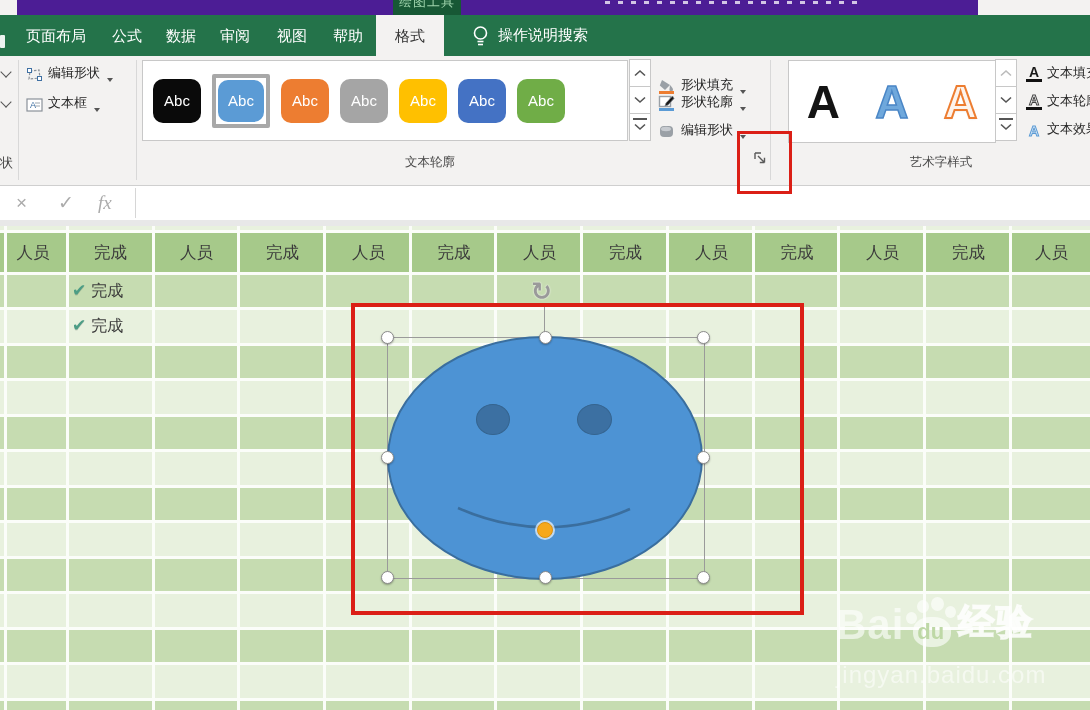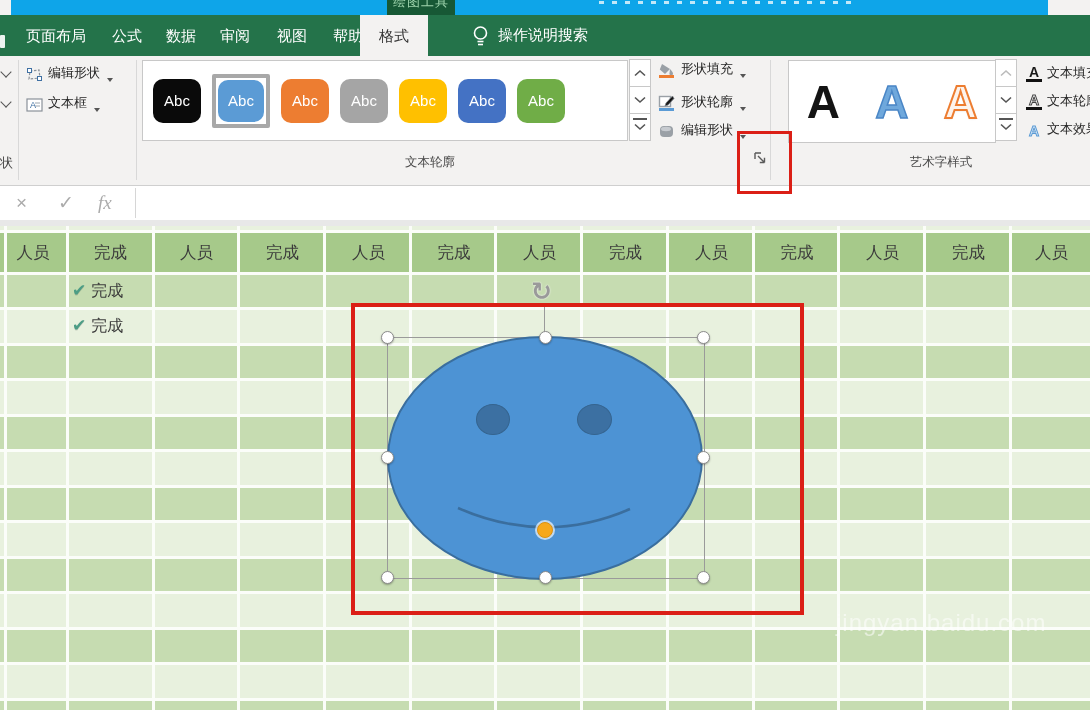--- a/index.html
+++ b/index.html
@@ -1,29 +1,29 @@
 <!DOCTYPE html>
 <html><head>
 <meta charset="utf-8">
 <style>
   html,body{margin:0;padding:0;background:#888;}
   .screen{position:relative;width:1090px;height:710px;overflow:hidden;
     font-family:"Liberation Sans","DejaVu Sans",sans-serif;background:#F3F2F1;}
   .abs{position:absolute;}
 
   
-  .titlebar{position:absolute;left:11px;top:0;width:1037px;height:15px;background:#0ea5e9;}
+  .titlebar{position:absolute;left:17px;top:0;width:961px;height:15px;background:#4c1d95;}
   .ctxhdr{position:absolute;left:376px;top:0;width:68px;height:15px;background:#175835;overflow:hidden;text-align:center;}
   .ctxhdr span{position:relative;top:-8px;font-size:13px;color:#9ED3AC;letter-spacing:1px;white-space:nowrap;}
   .titlefrag{position:absolute;left:588px;top:1px;width:255px;height:3px;
     background:repeating-linear-gradient(90deg,rgba(255,255,255,.75) 0 5px,transparent 5px 13px);}
   .tabbar{position:absolute;left:0;top:15px;width:1090px;height:41px;background:#24734A;}
   .tab{position:absolute;top:0;height:41px;line-height:41px;transform:translateX(-50%);
     color:#fff;font-size:15px;white-space:nowrap;cursor:pointer;}
-  .tab-active{position:absolute;left:360px;top:0;width:68px;height:41px;line-height:41px;
+  .tab-active{position:absolute;left:376px;top:0;width:68px;height:41px;line-height:41px;
     background:#F3F2F1;color:#333;font-size:15px;text-align:center;}
   .tabsliver{position:absolute;left:0;top:20px;width:5px;height:13px;background:rgba(255,255,255,.92);border-radius:1px;}
   .searchbox{position:absolute;left:472px;top:0;height:41px;display:flex;align-items:center;gap:9px;color:#fff;font-size:15px;text-align:right;}
 
   
   .ribbon{position:absolute;left:0;top:56px;width:1090px;height:129px;background:#F3F2F1;border-bottom:1px solid #CFCFCF;}
   .vdiv{position:absolute;top:4px;height:120px;width:1px;background:#D8D8D8;}
   .grouplabel{position:absolute;top:98px;font-size:12.5px;color:#4a4a4a;transform:translateX(-50%);white-space:nowrap;}
   .rbtn{position:absolute;display:flex;align-items:flex-end;gap:5px;font-size:13px;color:#262626;cursor:pointer;white-space:nowrap;}
   .caret{width:0;height:0;border-left:3.5px solid transparent;border-right:3.5px solid transparent;border-top:4px solid #555;margin-left:2px;}
@@ -188,21 +188,21 @@
             <polyline points="2,1.5 7,6 12,1.5" fill="none" stroke="#555" stroke-width="1.6"></polyline>
           </svg>
         </div>
       <div class="scrollbtn morebar">
         <svg width="14" height="8">
             <polyline points="2,1.5 7,6 12,1.5" fill="none" stroke="#555" stroke-width="1.6"></polyline>
           </svg>
         </div>
     </div>
 
-    <div class="rbtn" style="left:658px;top:4px">
+    <div class="rbtn" style="left:658px;top:20px">
       <svg width="18" height="16" viewBox="0 0 18 16">
         <path d="M4 2 L12 7 L7 12 L1.8 7.5 Z" fill="#9aa0a6"></path>
         <path d="M12 7 c2 2 3 3.5 3 4.8 a1.8 1.8 0 0 1 -3.6 0" fill="#9aa0a6"></path>
         <rect x="1" y="13" width="15" height="3" fill="#ED7D31"></rect>
       </svg>
       <span>形状填充</span>
       <span class="caret"></span>
     </div>
     <div class="rbtn" style="left:658px;top:37px">
       <svg width="18" height="16" viewBox="0 0 18 16">
@@ -304,20 +304,32 @@
       <span class="ck">✔</span>
       <span class="lb">完成</span>
     </div>
     <div class="checkrow" style="top:84px">
       <span class="ck">✔</span>
       <span class="lb">完成</span>
     </div>
   </div>
 
   <div class="wm">
+    <div class="wmline1">
+      <span class="wm-bai">Bai</span>
+      <span class="paw">
+        <i class="t1"></i>
+          <i class="t2"></i>
+          <i class="t3"></i>
+          <i class="t4"></i>
+          <i class="pad"></i>
+        <b>du</b>
+      </span>
+      <span class="wm-cn">经验</span>
+    </div>
     <div class="wmline2">jingyan.baidu.com</div>
   </div>
 
   <div class="shapelayer">
     <div class="selrect"></div>
     <div class="stem"></div>
     <div class="rot">↻</div>
 
     <div class="face"></div>
     <div class="eye" style="left:476px;top:404px;width:32px;height:29px"></div>

